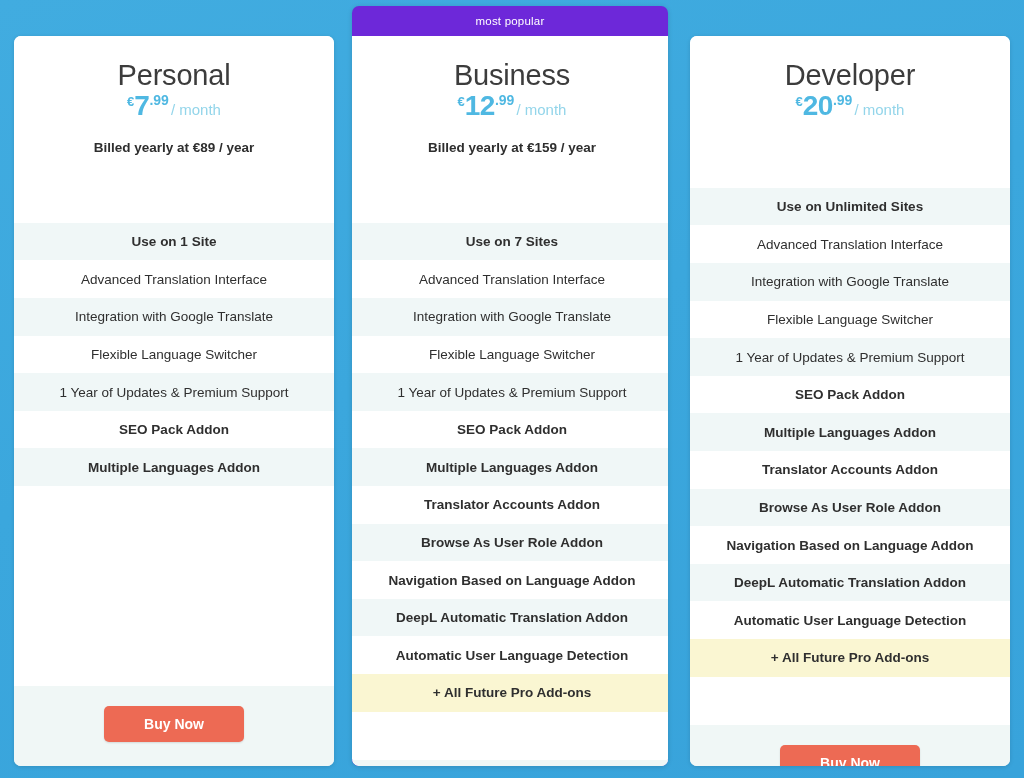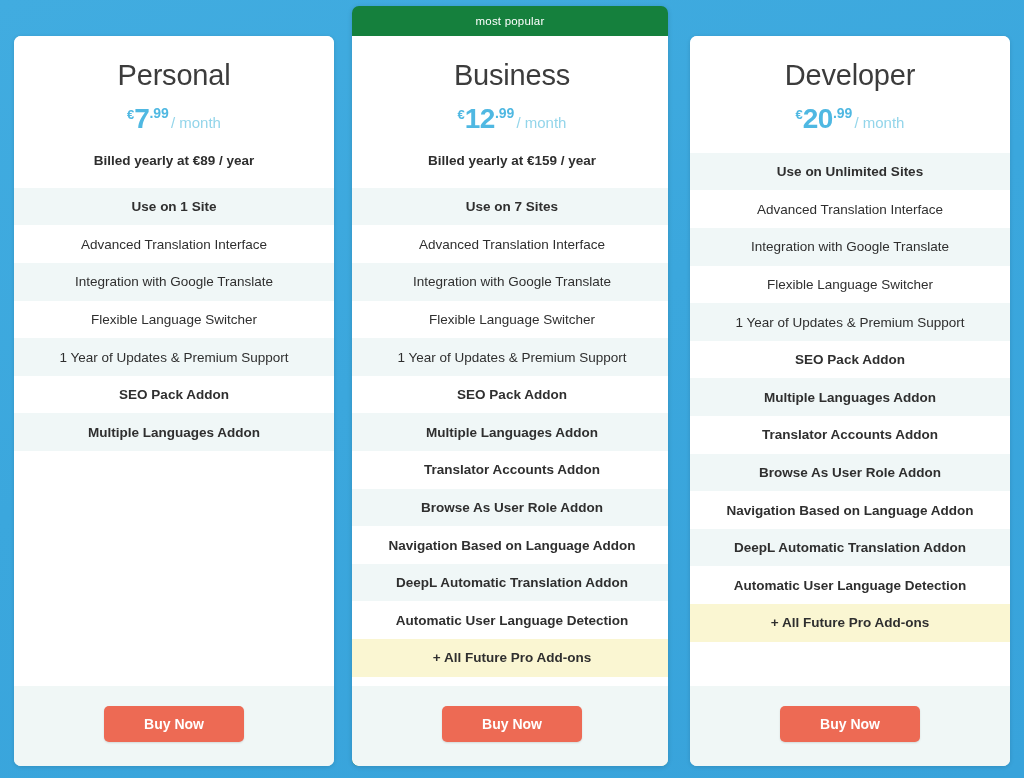--- a/index.html
+++ b/index.html
@@ -24,34 +24,35 @@
 
   
   .card {
     position: absolute;
     background: #ffffff;
     border-radius: 7px;
     overflow: hidden;
     box-shadow: 0 1px 4px rgba(0,0,0,0.13);
     display: flex;
     flex-direction: column;
+    gap: 48px;
   }
 
   .card.personal   { left: 14px;  top: 36px; width: 320px; height: 730px; }
   .card.developer  { left: 690px; top: 36px; width: 320px; height: 730px; }
 
   
   .popular-wrap {
     position: absolute;
     left: 352px;
     top: 6px;
     width: 316px;
     height: 760px;
     border-radius: 7px;
-    background: #15803d;
+    background: #6d28d9;
     overflow: hidden;
     box-shadow: 0 1px 5px rgba(0,0,0,0.15);
     display: flex;
     flex-direction: column;
   }
 
   .ribbon {
     height: 30px;
     flex: 0 0 30px;
     display: flex;
@@ -80,21 +81,21 @@
 
   .plan-name {
     font-size: 29px;
     font-weight: 400;
     color: #3c3c3c;
     letter-spacing: -0.2px;
     line-height: 1.1;
   }
 
   .price-line {
-    margin-top: 13px;
+    margin-top: 0;
     color: #4FB8E2;
     white-space: nowrap;
     line-height: 1;
   }
   .cur {
     font-size: 13px;
     font-weight: 700;
     vertical-align: 9px;
   }
   .amount {

